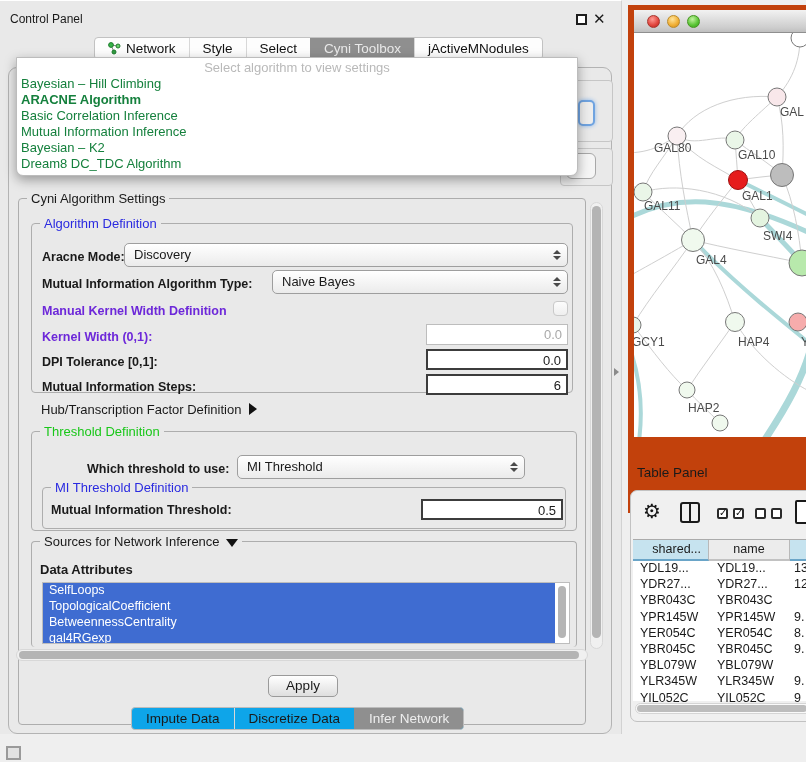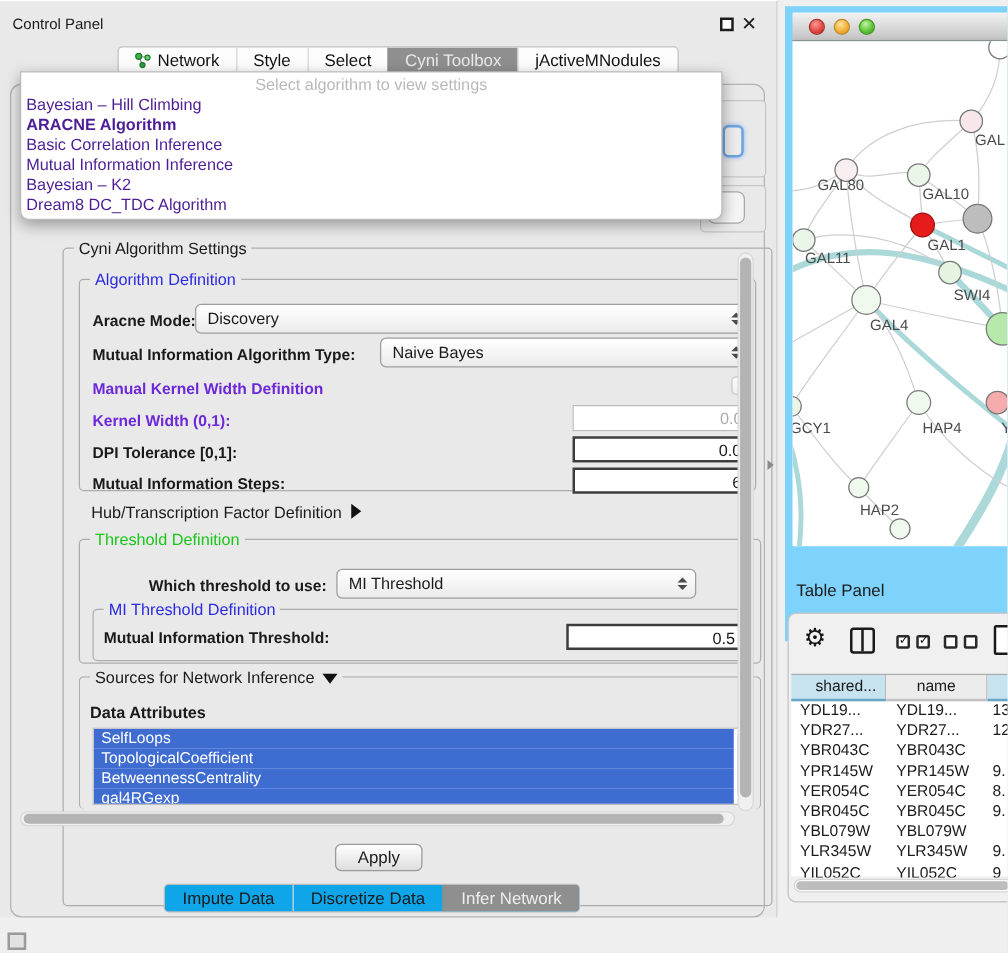--- a/index.html
+++ b/index.html
@@ -30,21 +30,21 @@
   #frag-blue { position:absolute; left:578px; top:99px; width:17px; height:26px; border-radius:5px;
                border:2px solid #6fa3e0; box-shadow:0 0 4px #8ab6ea; background:#ededed; z-index:5; }
   #frag-combo { position:absolute; left:566px; top:152px; width:30px; height:26px; border-radius:6px;
                 border:1px solid #a8a8a8; background:#f5f5f5; z-index:5; }
 
   
   #algo-popup { position:absolute; left:16px; top:56px; width:562px; background:#ffffff;
                 border:1px solid #bcbcbc; border-radius:0 0 7px 7px;
                 box-shadow:0 4px 12px rgba(0,0,0,0.35); z-index:20; padding:2px 0 3px 0; }
   #algo-placeholder { height:16px; line-height:15px; text-align:center; color:#b9b9b9; font-size:13px; }
-  .algo-item { height:16px; line-height:16px; padding-left:4px; font-size:13px; color:#4c1d95; white-space:nowrap; }
+  .algo-item { height:16px; line-height:16px; padding-left:4px; font-size:13px; color:#15803d; white-space:nowrap; }
   .algo-item.sel { font-weight:bold; }
 
   
   #settings { position:absolute; left:14px; top:191px; width:590px; height:471px; }
   .groupbox { position:absolute; border:1px solid #adadad; border-radius:4px; }
   .grouplabel { position:absolute; top:-8px; left:8px; background:#e9e9e9; padding:0 4px; font-size:13px; white-space:nowrap; }
   .grouplabel.blue { color:#2a2ae0; }
   .grouplabel.green { color:#19c719; }
   .flabel { position:absolute; font-size:12.5px; font-weight:bold; white-space:nowrap; }
   .flabel.dis { color:#6d28d9; }
@@ -93,21 +93,21 @@
   .btab { display:flex; align-items:center; padding:0 14px; font-size:13.5px; border-left:1px solid #d8d8d8; white-space:nowrap; }
   .btab:first-child { border-left:none; }
   .btab.sel { background:#8f8f8f; color:#eee; border-left-color:#8f8f8f; }
 
   #corner-icon { position:absolute; left:6px; top:746px; width:15px; height:14px;
                  border:2px solid #9a9a9a; background:#e2e2e2; }
   #split-arrow { position:absolute; left:614px; top:368px; width:0; height:0;
                  border-top:4px solid transparent; border-bottom:4px solid transparent; border-left:5px solid #8a8a8a; }
 
   
-  #net-window { position:absolute; left:628px; top:5px; width:178px; height:508px; background:#7dd3fc; }
+  #net-window { position:absolute; left:628px; top:5px; width:178px; height:508px; background:#c2410c; }
   #net-titlebar { position:absolute; left:6px; top:5px; width:172px; height:23px;
                   background:linear-gradient(#f2f2f2,#cdcdcd 80%,#bfbfbf); border-bottom:1px solid #8f8f8f; }
   .light { position:absolute; top:5px; width:13px; height:13px; border-radius:50%; }
   #light-red    { left:13px; background:radial-gradient(circle at 40% 30%, #ff9a93, #e0443c 60%, #b02820); border:1px solid #a8342c; }
   #light-yellow { left:33px; background:radial-gradient(circle at 40% 30%, #ffe49a, #f0ad32 60%, #c7882a); border:1px solid #bc8a28; }
   #light-green  { left:53px; background:radial-gradient(circle at 40% 30%, #c2f3a0, #57c332 60%, #3b9e22); border:1px solid #44941f; }
   #net-canvas { position:absolute; left:6px; top:28px; width:172px; height:404px; background:#ffffff; overflow:hidden; }
   #net-svg { width:172px; height:404px; display:block; }
   .node-label { font-size:12px; fill:#4a4a4a; font-family:"Liberation Sans",sans-serif; }
 
@@ -186,21 +186,21 @@
         <div class="algo-item">Bayesian – Hill Climbing</div>
         <div class="algo-item sel">ARACNE Algorithm</div>
         <div class="algo-item">Basic Correlation Inference</div>
         <div class="algo-item">Mutual Information Inference</div>
         <div class="algo-item">Bayesian – K2</div>
         <div class="algo-item">Dream8 DC_TDC Algorithm</div>
       </div>
   </div>
 
   <div id="settings">
-    <div class="groupbox" style="left:4px; top:6px; width:568px; height:527px;margin-left:32px;">
+    <div class="groupbox" style="left:4px; top:6px; width:568px; height:527px;">
       <div class="grouplabel">Cyni Algorithm Settings</div>
 
       <div class="groupbox" style="left:12px; top:24px; width:542px; height:170px;">
         <div class="grouplabel blue">Algorithm Definition</div>
 
         <div class="flabel" style="left:10px; top:26px;">Aracne Mode:</div>
         <div class="combo" style="left:92px; top:19px; width:444px; height:24px;">
           <span>Discovery</span>
           <span class="spin">
               <i class="up"></i>

